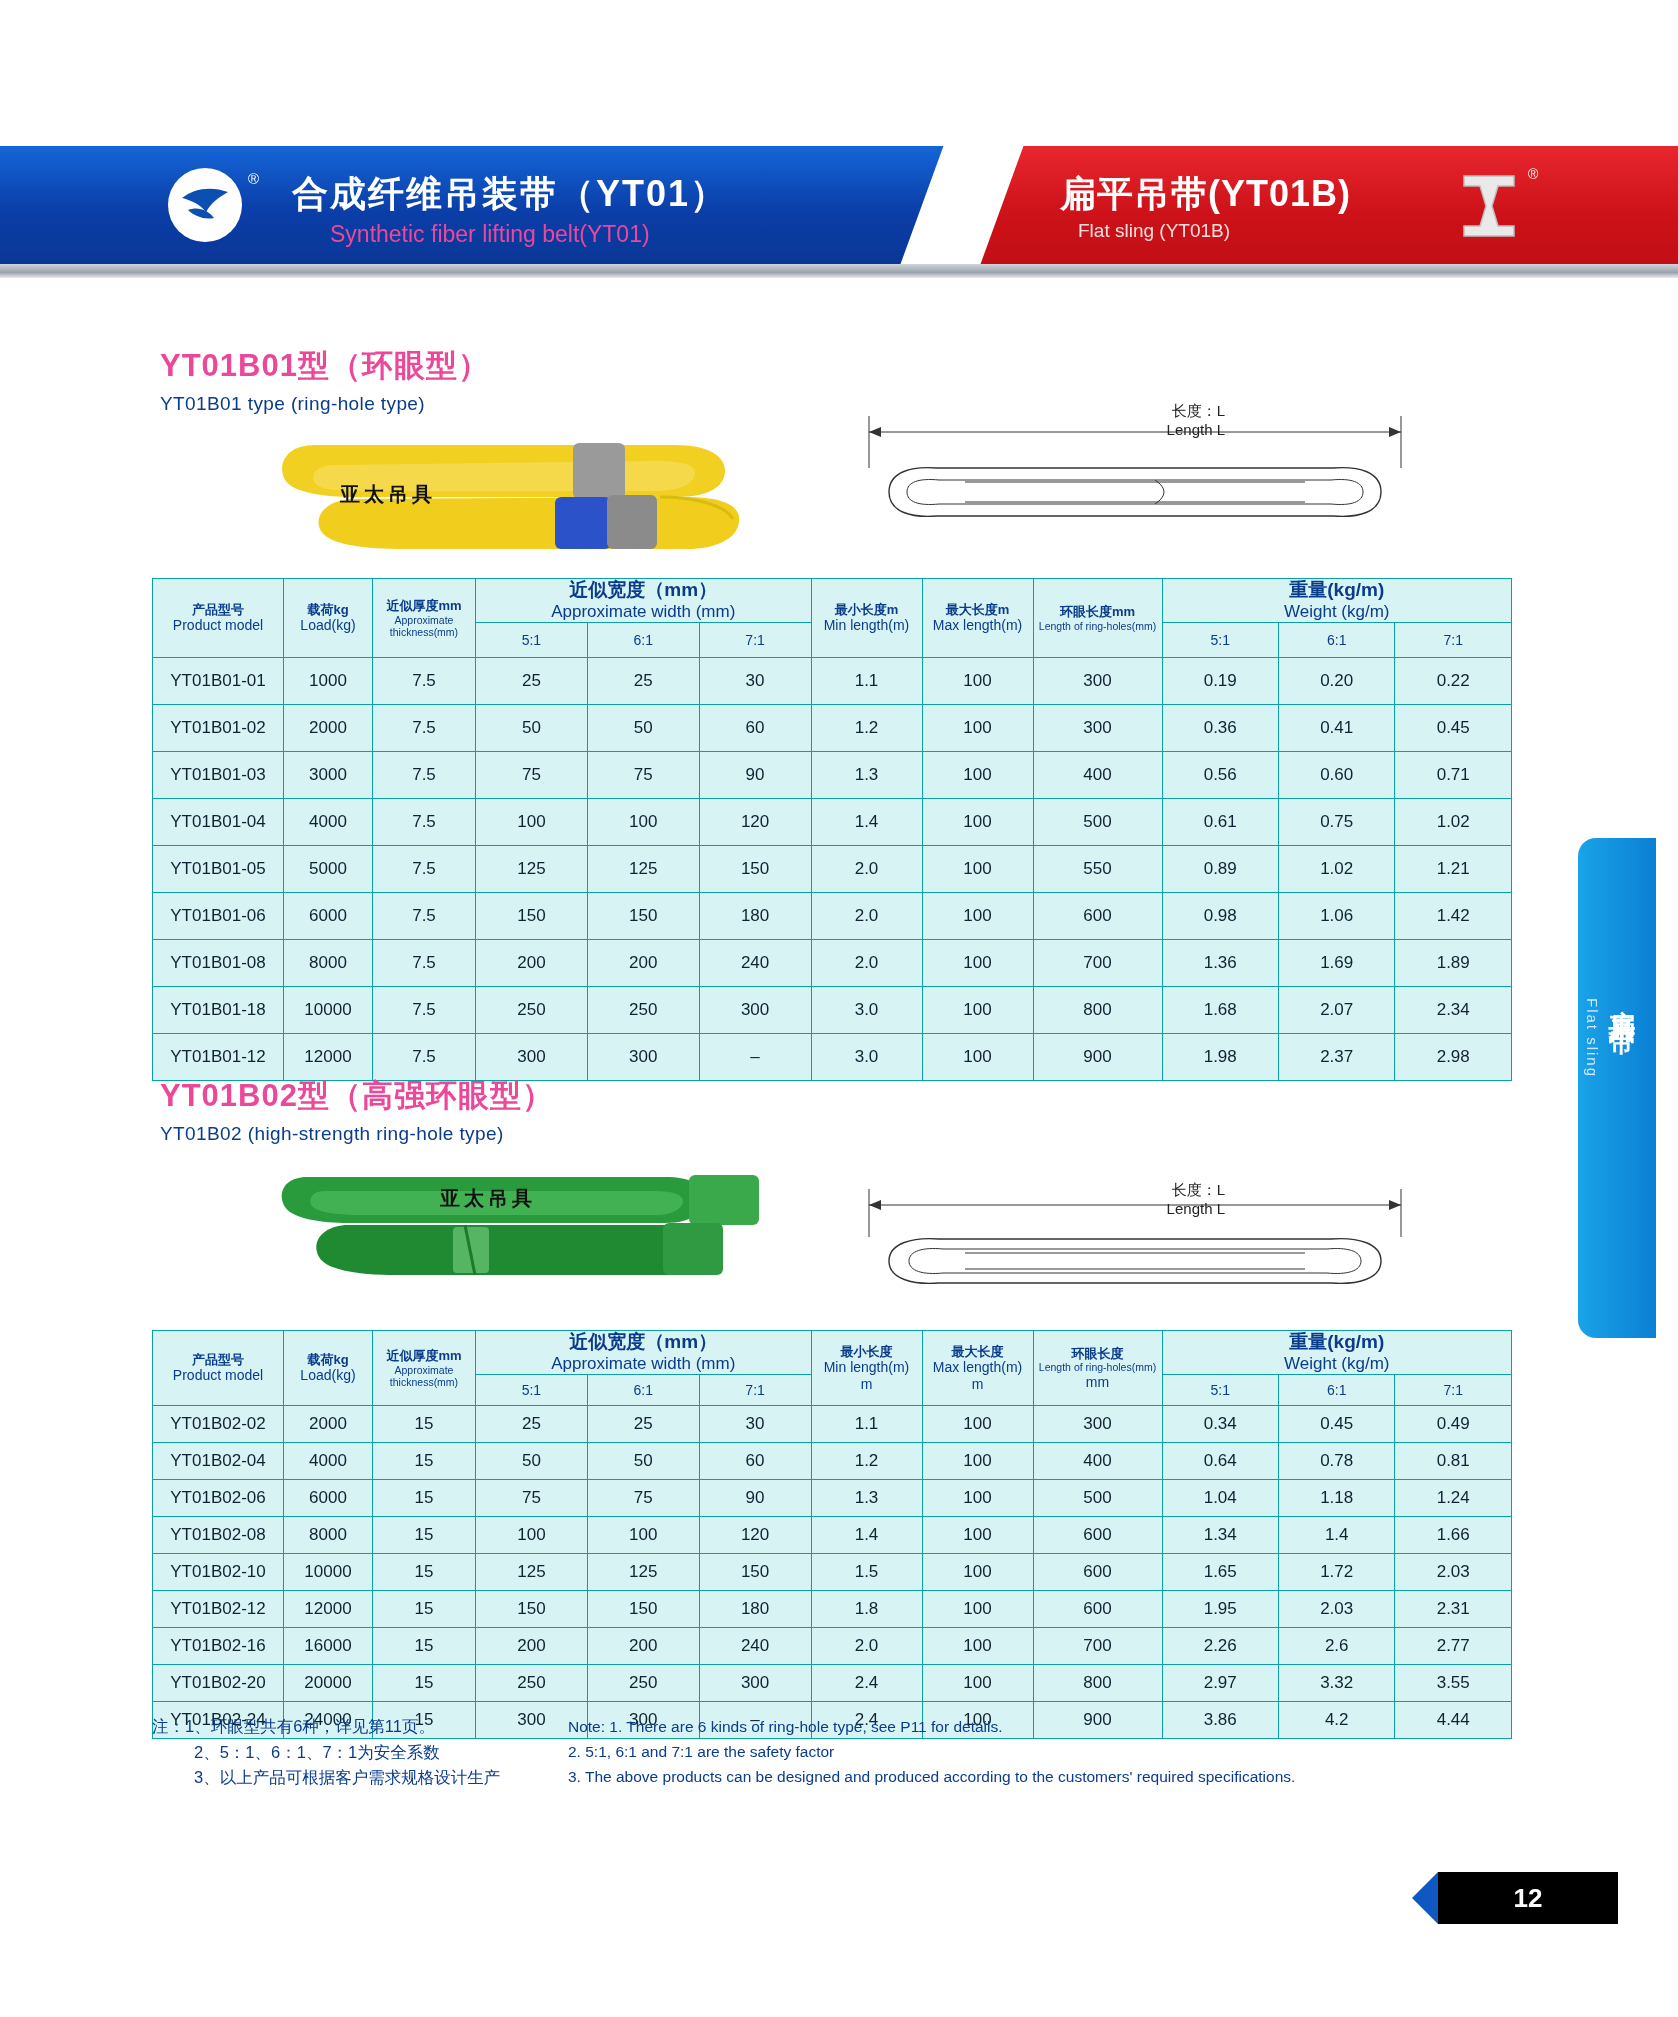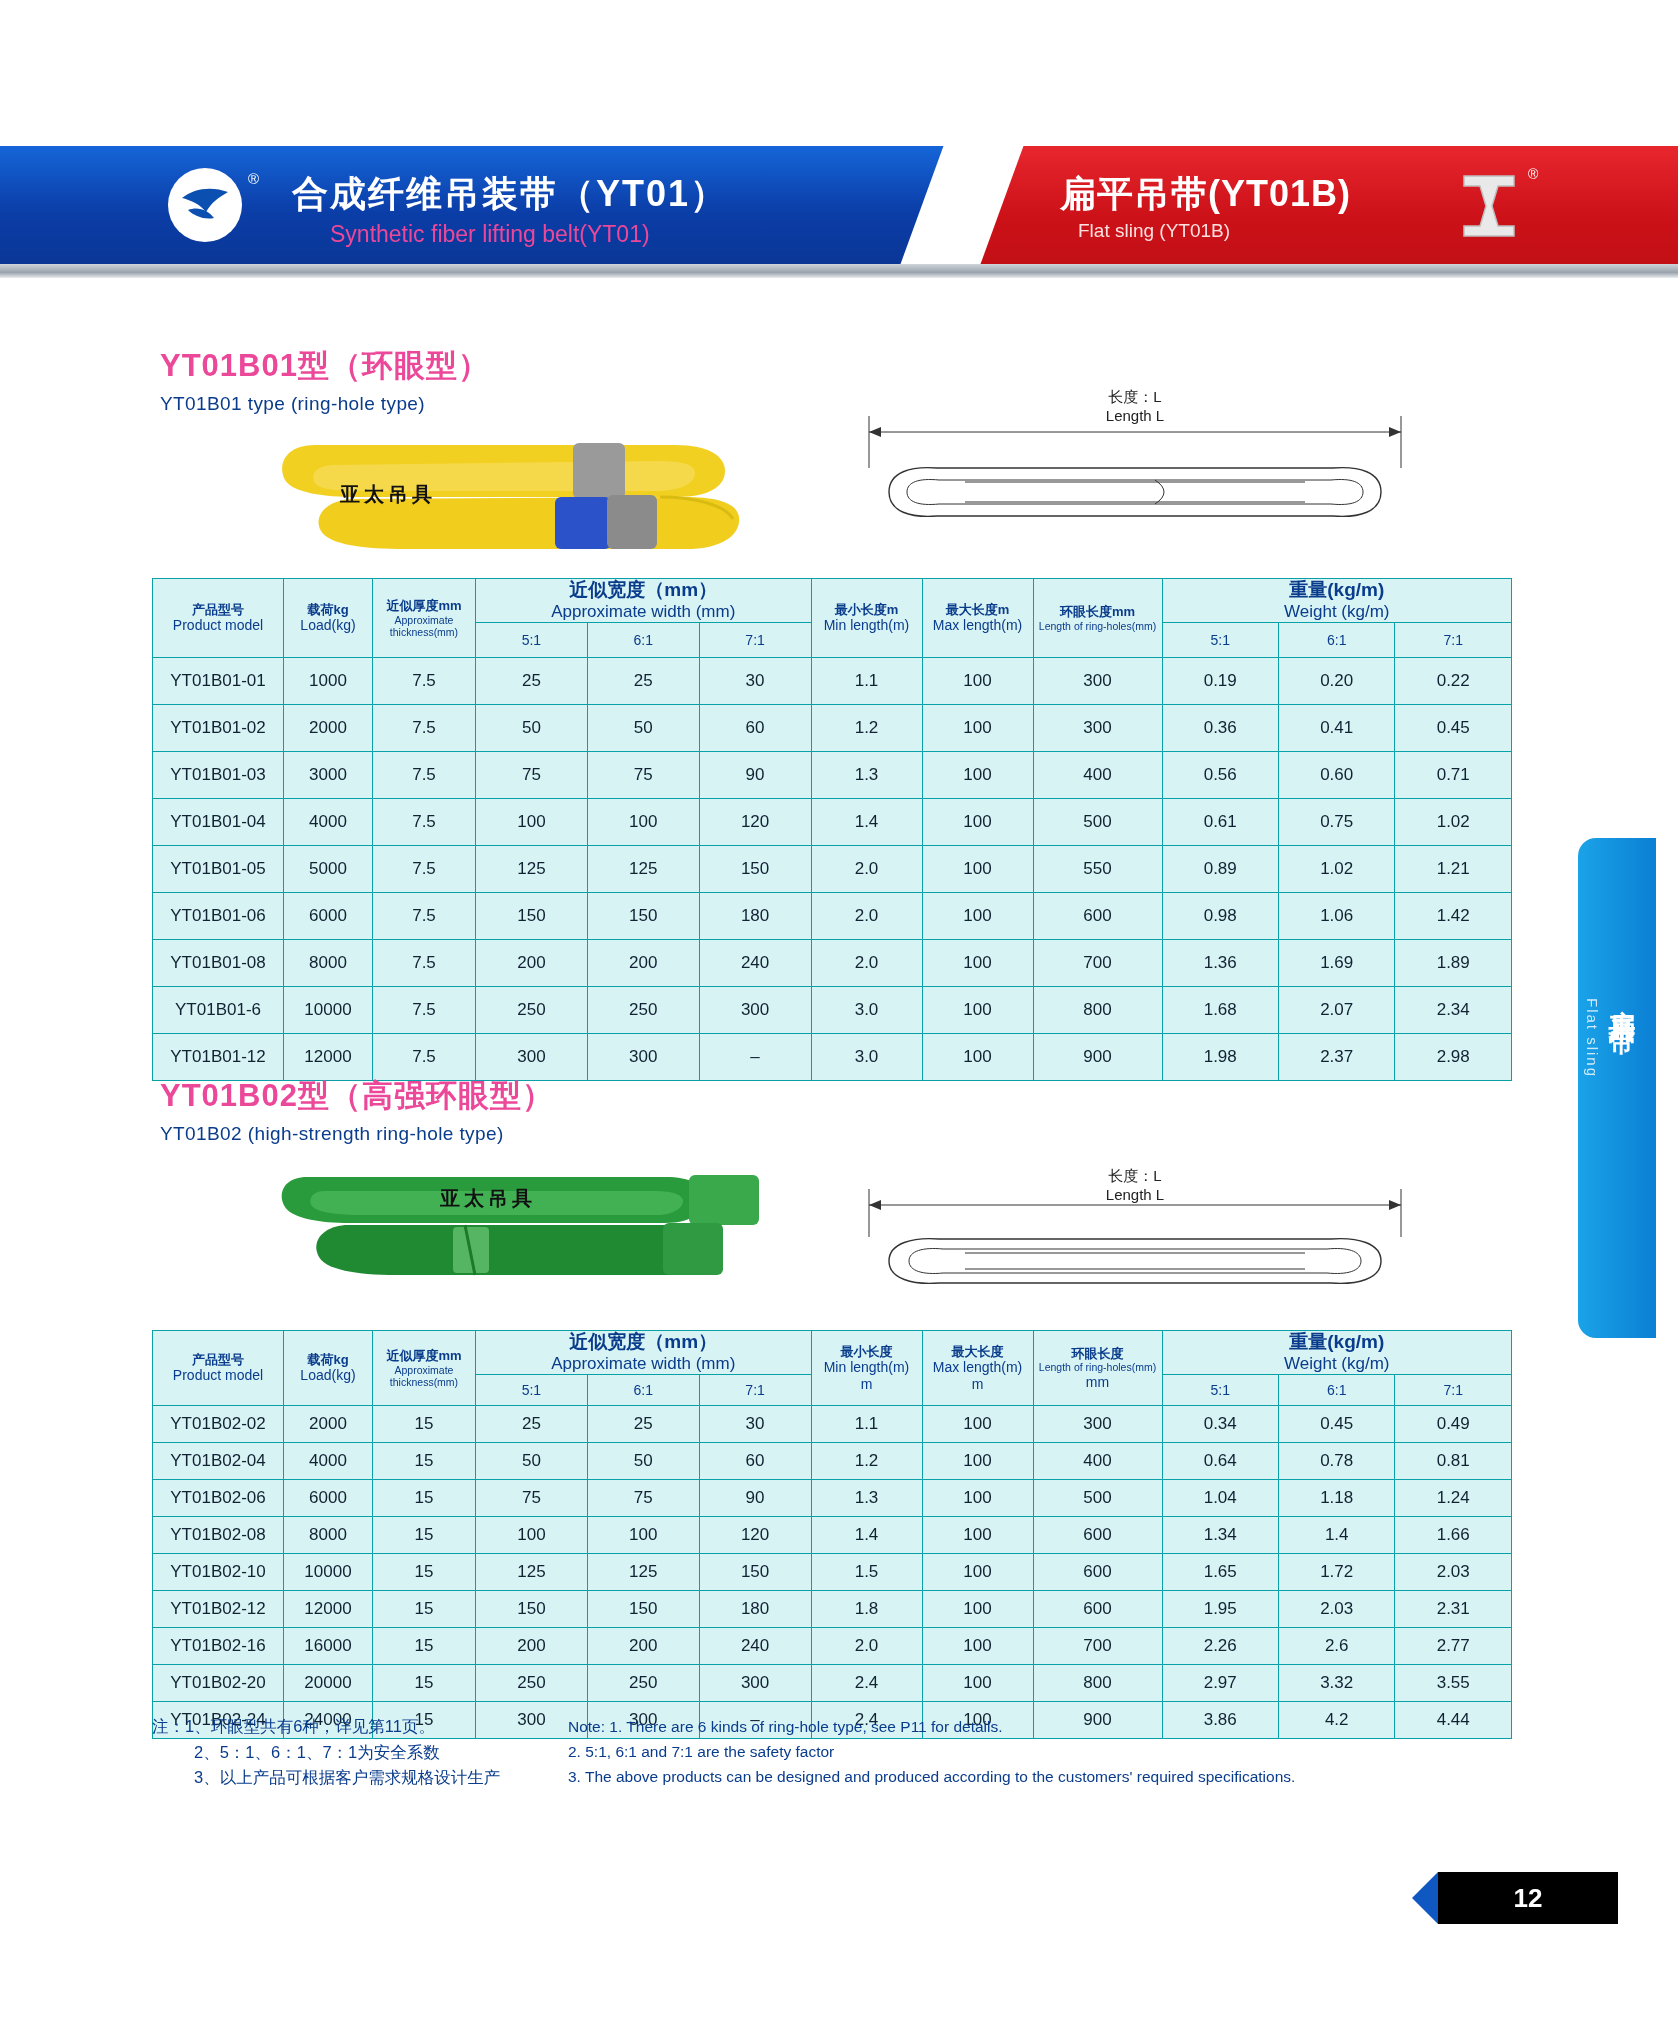--- a/index.html
+++ b/index.html
@@ -70,21 +70,21 @@
   }
   .sec-title .en{
     font-size:19px;color:#0a3c8c;margin-top:6px;letter-spacing:0.4px;
   }
 
   
   .prod-img{position:absolute;}
   .brand-text{
     position:absolute;font-size:20px;font-weight:bold;color:#111;letter-spacing:4px;
   }
-  .dim-label{position:absolute;text-align:center;font-size:15px;color:#222;line-height:1.25;}
+  .dim-label{position:absolute;text-align:right;font-size:15px;color:#222;line-height:1.25;margin-top:14px;}
 
   
   table.spec{
     position:absolute;border-collapse:collapse;
     background:#d9f4f4;
   }
   table.spec th, table.spec td{
     border:1px solid #0aa0a8;
     text-align:center;
     color:#123;
@@ -352,21 +352,21 @@
         <td>200</td>
         <td>240</td>
         <td>2.0</td>
         <td>100</td>
         <td>700</td>
         <td>1.36</td>
         <td>1.69</td>
         <td>1.89</td>
       </tr>
       <tr>
-        <td class="model">YT01B01-6</td>
+        <td class="model">YT01B01-18</td>
         <td>10000</td>
         <td>7.5</td>
         <td>250</td>
         <td>250</td>
         <td>300</td>
         <td>3.0</td>
         <td>100</td>
         <td>800</td>
         <td>1.68</td>
         <td>2.07</td>

